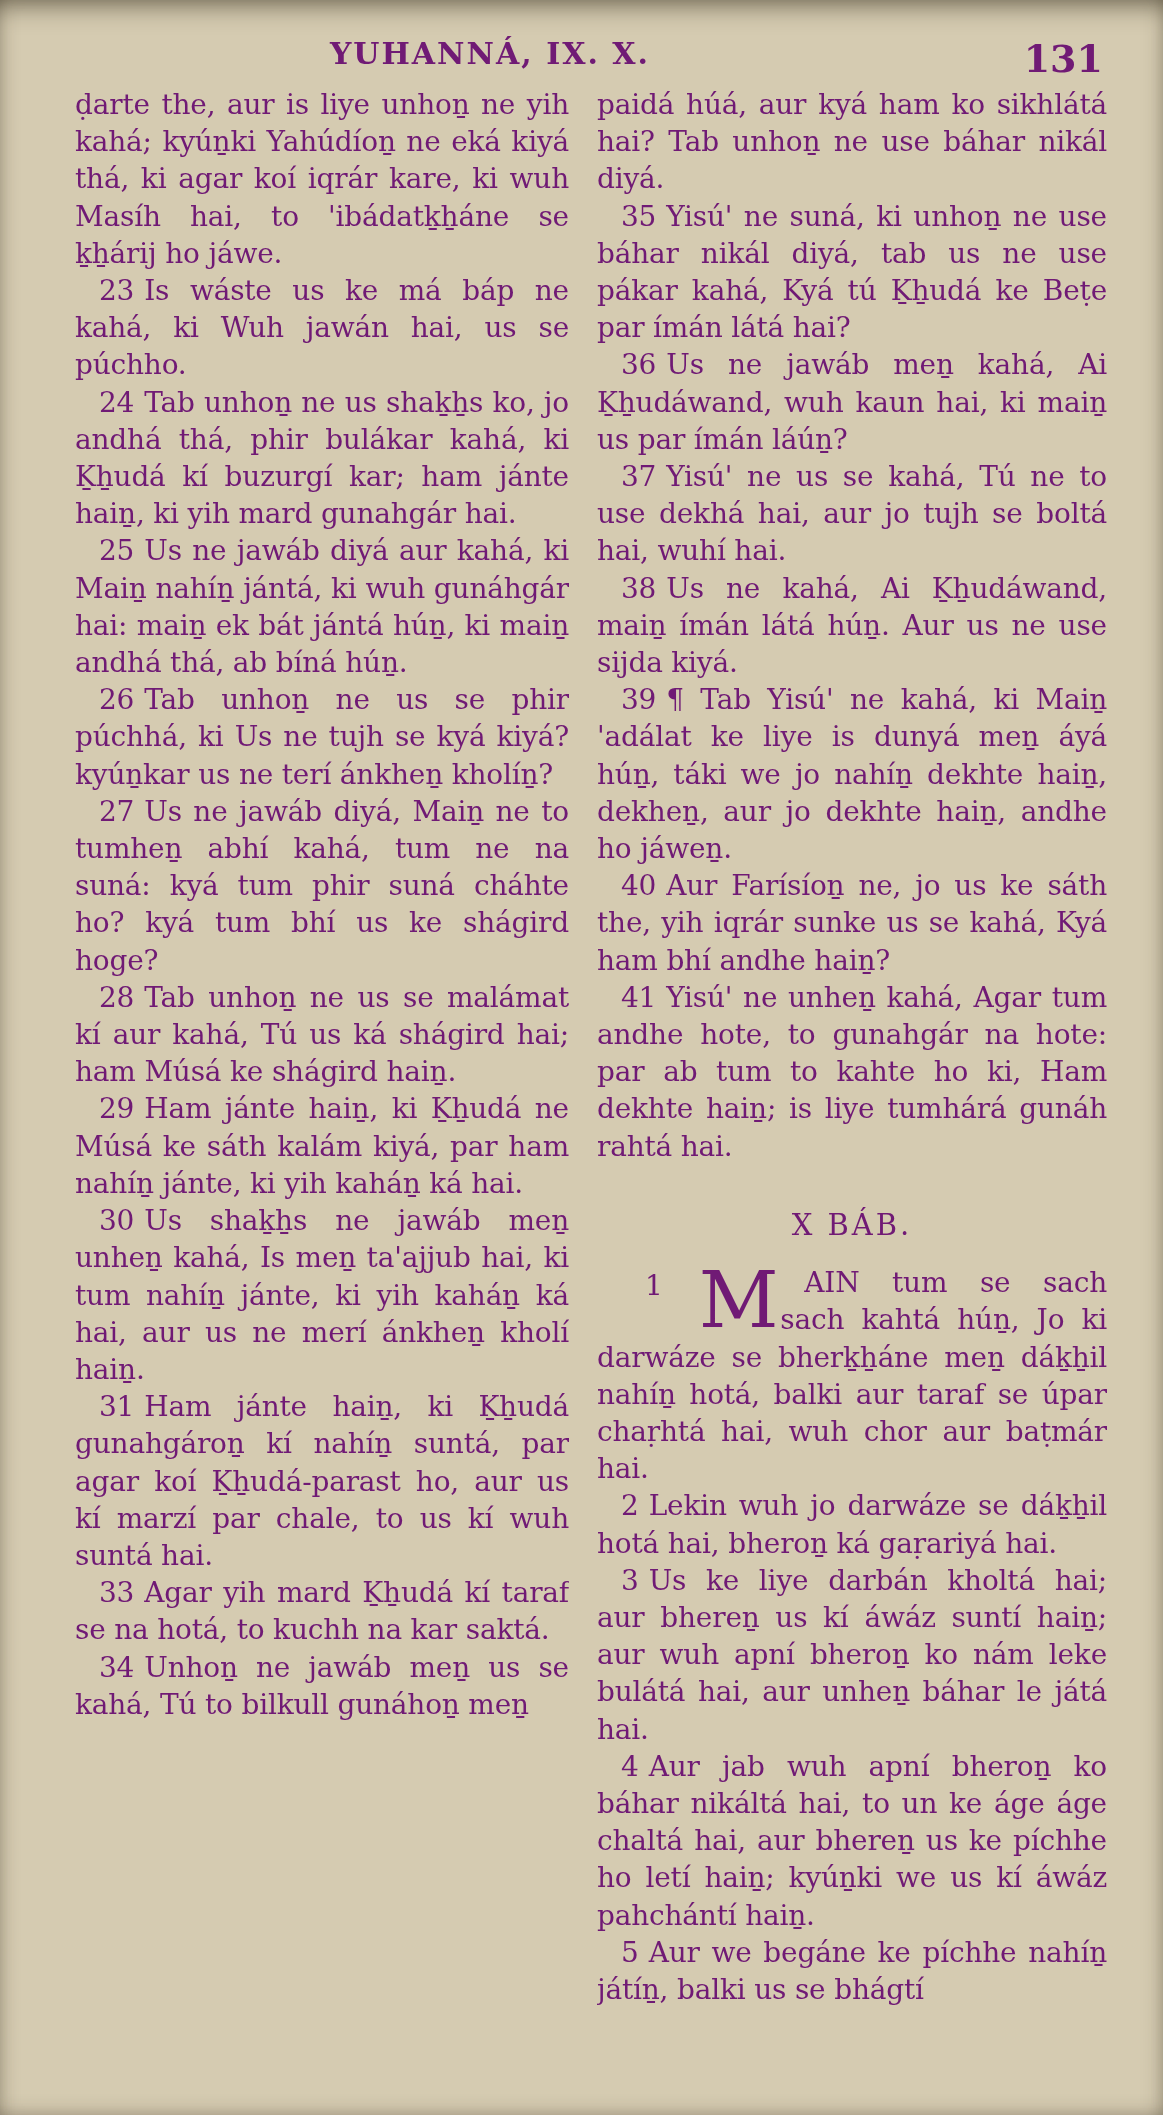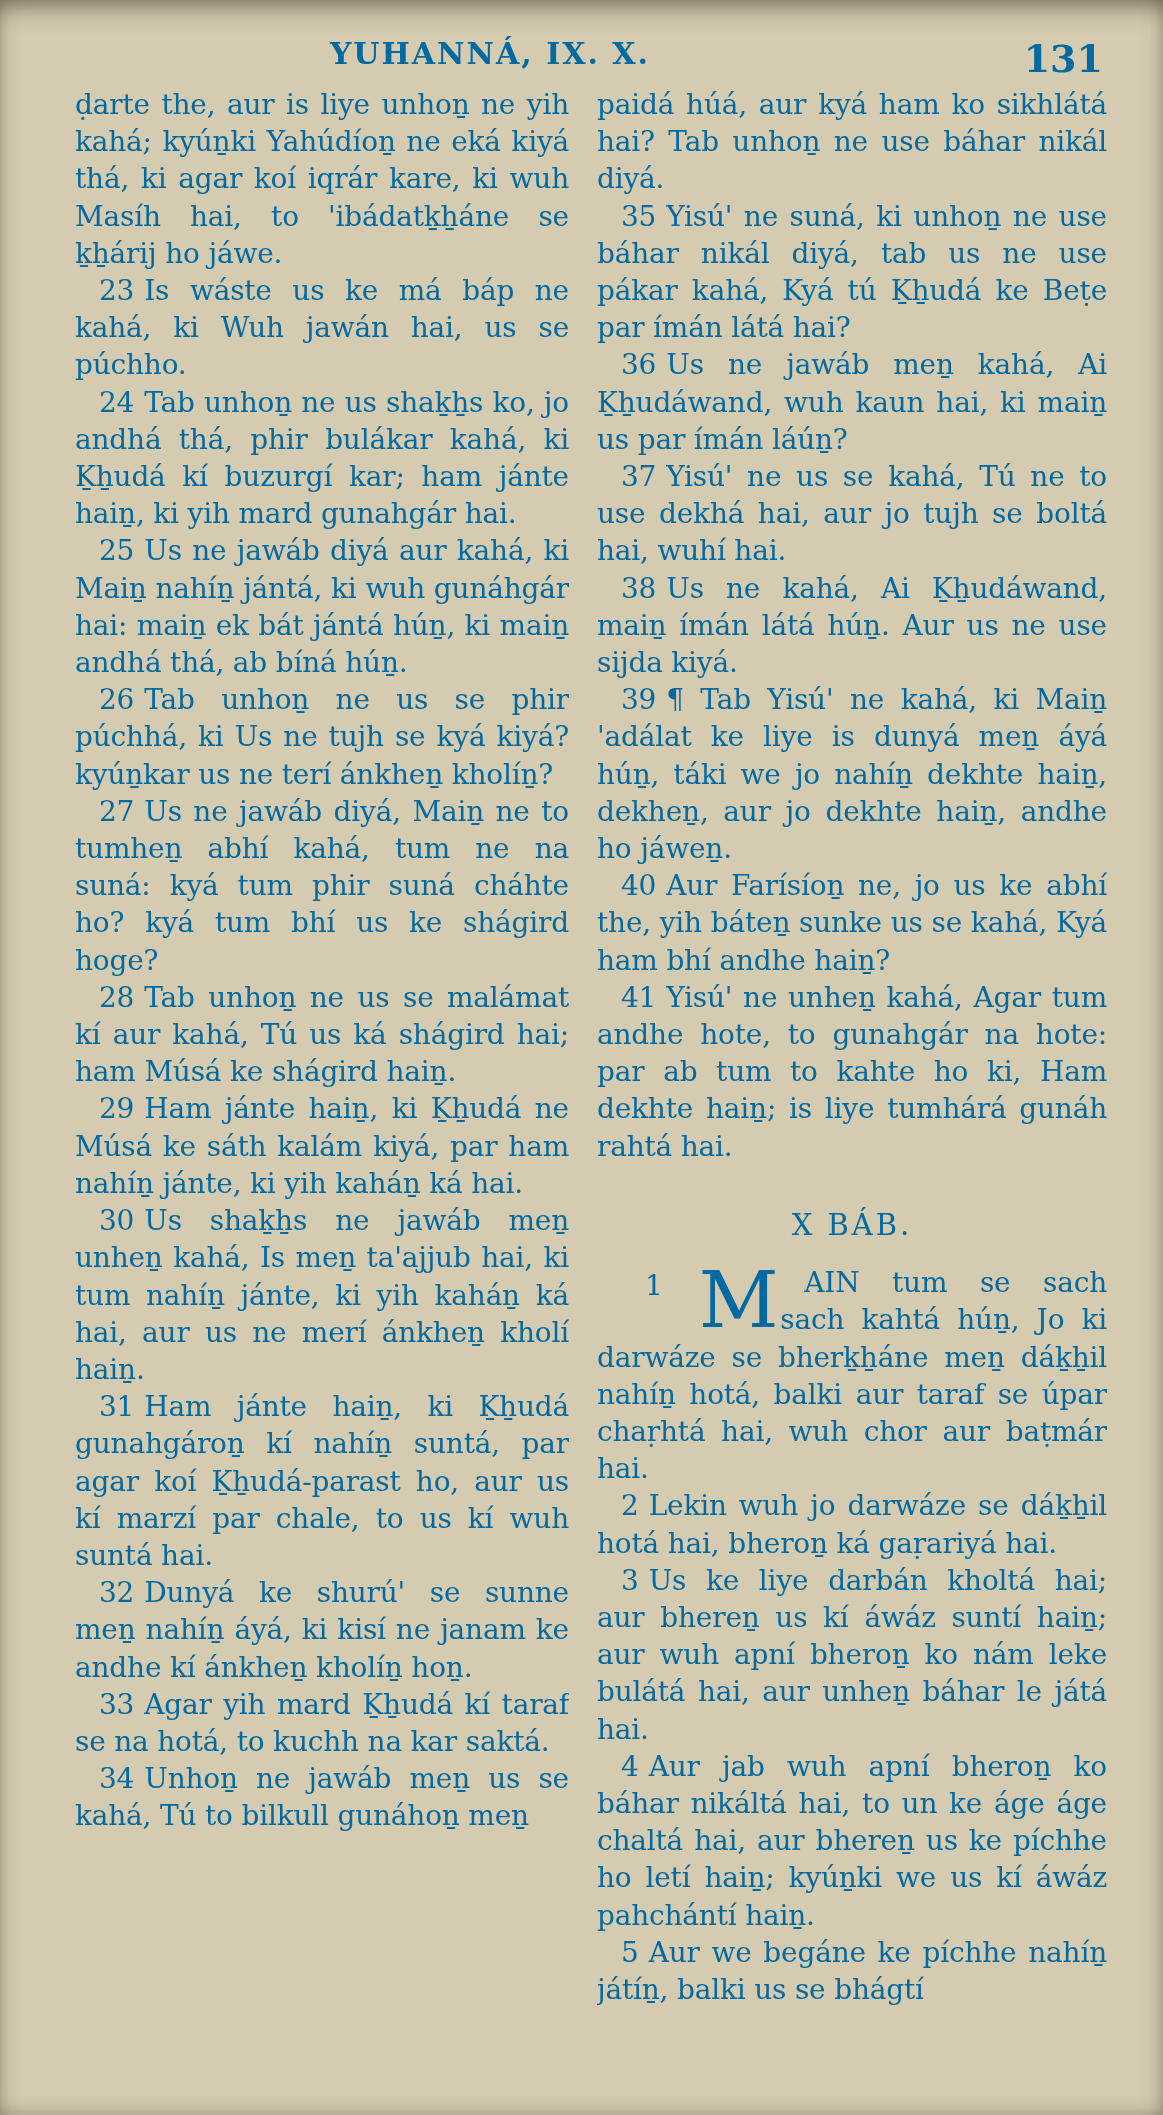--- a/index.html
+++ b/index.html
@@ -5,21 +5,21 @@
   html, body {
     margin: 0;
     padding: 0;
     background: #b9af97;
   }
   .page {
     position: relative;
     width: 1163px;
     height: 2115px;
     background: #d5cbb1;
-    color: #0369a1;
+    color: #701a75;
     font-family: "DejaVu Serif", "Liberation Serif", serif;
     overflow: hidden;
     box-shadow:
       inset 0 20px 24px -14px rgba(45,38,22,.55),
       inset 14px 0 22px -16px rgba(45,38,22,.30),
       inset -14px 0 22px -16px rgba(45,38,22,.35),
       inset 0 -14px 20px -14px rgba(45,38,22,.30);
   }
   .header {
     position: absolute;
@@ -116,35 +116,34 @@
       <p class="cont"><span>ḍarte the, aur is liye unhoṉ ne yih kahá; kyúṉki Yahúdíoṉ ne eká kiyá thá, ki agar koí iqrár kare, ki wuh Masíh hai, to 'ibádatḵẖáne se ḵẖárij ho jáwe.</span></p>
       <p><span class="vnum">23</span><span>Is wáste us ke má báp ne kahá, ki Wuh jawán hai, us se púchho.</span></p>
       <p><span class="vnum">24</span><span>Tab unhoṉ ne us shaḵẖs ko, jo andhá thá, phir bulákar kahá, ki Ḵẖudá kí buzurgí kar; ham jánte haiṉ, ki yih mard gunahgár hai.</span></p>
       <p><span class="vnum">25</span><span>Us ne jawáb diyá aur kahá, ki Maiṉ nahíṉ jántá, ki wuh gunáhgár hai: maiṉ ek bát jántá húṉ, ki maiṉ andhá thá, ab bíná húṉ.</span></p>
       <p><span class="vnum">26</span><span>Tab unhoṉ ne us se phir púchhá, ki Us ne tujh se kyá kiyá? kyúṉkar us ne terí ánkheṉ kholíṉ?</span></p>
       <p><span class="vnum">27</span><span>Us ne jawáb diyá, Maiṉ ne to tumheṉ abhí kahá, tum ne na suná: kyá tum phir suná cháhte ho? kyá tum bhí us ke shágird hoge?</span></p>
       <p><span class="vnum">28</span><span>Tab unhoṉ ne us se malámat kí aur kahá, Tú us ká shágird hai; ham Músá ke shágird haiṉ.</span></p>
       <p><span class="vnum">29</span><span>Ham jánte haiṉ, ki Ḵẖudá ne Músá ke sáth kalám kiyá, par ham nahíṉ jánte, ki yih kaháṉ ká hai.</span></p>
       <p><span class="vnum">30</span><span>Us shaḵẖs ne jawáb meṉ unheṉ kahá, Is meṉ ta'ajjub hai, ki tum nahíṉ jánte, ki yih kaháṉ ká hai, aur us ne merí ánkheṉ kholí haiṉ.</span></p>
       <p><span class="vnum">31</span><span>Ham jánte haiṉ, ki Ḵẖudá gunahgároṉ kí nahíṉ suntá, par agar koí Ḵẖudá-parast ho, aur us kí marzí par chale, to us kí wuh suntá hai.</span></p>
-      <p><span class="vnum">32</span><span>Dunyá ke shurú' se sunne meṉ nahíṉ áyá, ki kisí ne janam ke andhe kí ánkheṉ kholíṉ hoṉ.</span></p>
       <p><span class="vnum">33</span><span>Agar yih mard Ḵẖudá kí taraf se na hotá, to kuchh na kar saktá.</span></p>
       <p><span class="vnum">34</span><span>Unhoṉ ne jawáb meṉ us se kahá, Tú to bilkull gunáhoṉ meṉ</span></p>
     </div>
 
     <div class="divider"></div>
 
     <div class="col right">
       <p class="cont"><span>paidá húá, aur kyá ham ko sikhlátá hai? Tab unhoṉ ne use báhar nikál diyá.</span></p>
       <p><span class="vnum">35</span><span>Yisú' ne suná, ki unhoṉ ne use báhar nikál diyá, tab us ne use pákar kahá, Kyá tú Ḵẖudá ke Beṭe par ímán látá hai?</span></p>
       <p><span class="vnum">36</span><span>Us ne jawáb meṉ kahá, Ai Ḵẖudáwand, wuh kaun hai, ki maiṉ us par ímán láúṉ?</span></p>
       <p><span class="vnum">37</span><span>Yisú' ne us se kahá, Tú ne to use dekhá hai, aur jo tujh se boltá hai, wuhí hai.</span></p>
       <p><span class="vnum">38</span><span>Us ne kahá, Ai Ḵẖudáwand, maiṉ ímán látá húṉ. Aur us ne use sijda kiyá.</span></p>
       <p><span class="vnum">39</span><span>¶ Tab Yisú' ne kahá, ki Maiṉ 'adálat ke liye is dunyá meṉ áyá húṉ, táki we jo nahíṉ dekhte haiṉ, dekheṉ, aur jo dekhte haiṉ, andhe ho jáweṉ.</span></p>
-      <p><span class="vnum">40</span><span>Aur Farísíoṉ ne, jo us ke abhí the, yih báteṉ sunke us se kahá, Kyá ham bhí andhe haiṉ?</span></p>
+      <p><span class="vnum">40</span><span>Aur Farísíoṉ ne, jo us ke sáth the, yih iqrár sunke us se kahá, Kyá ham bhí andhe haiṉ?</span></p>
       <p><span class="vnum">41</span><span>Yisú' ne unheṉ kahá, Agar tum andhe hote, to gunahgár na hote: par ab tum to kahte ho ki, Ham dekhte haiṉ; is liye tumhárá gunáh rahtá hai.</span></p>
 
       <div class="chapter-heading">X BÁB.</div>
 
       <p class="verse-1">
         <span class="initial-group"><span class="v1num">1</span><span class="dropcap">M</span></span><span>AIN tum se sach sach kahtá húṉ, Jo ki darwáze se bherḵẖáne meṉ dáḵẖil nahíṉ hotá, balki aur taraf se úpar chaṛhtá hai, wuh chor aur baṭmár hai.</span>
       </p>
 
       <p><span class="vnum">2</span><span>Lekin wuh jo darwáze se dáḵẖil hotá hai, bheroṉ ká gaṛariyá hai.</span></p>
       <p><span class="vnum">3</span><span>Us ke liye darbán kholtá hai; aur bhereṉ us kí áwáz suntí haiṉ; aur wuh apní bheroṉ ko nám leke bulátá hai, aur unheṉ báhar le játá hai.</span></p>

